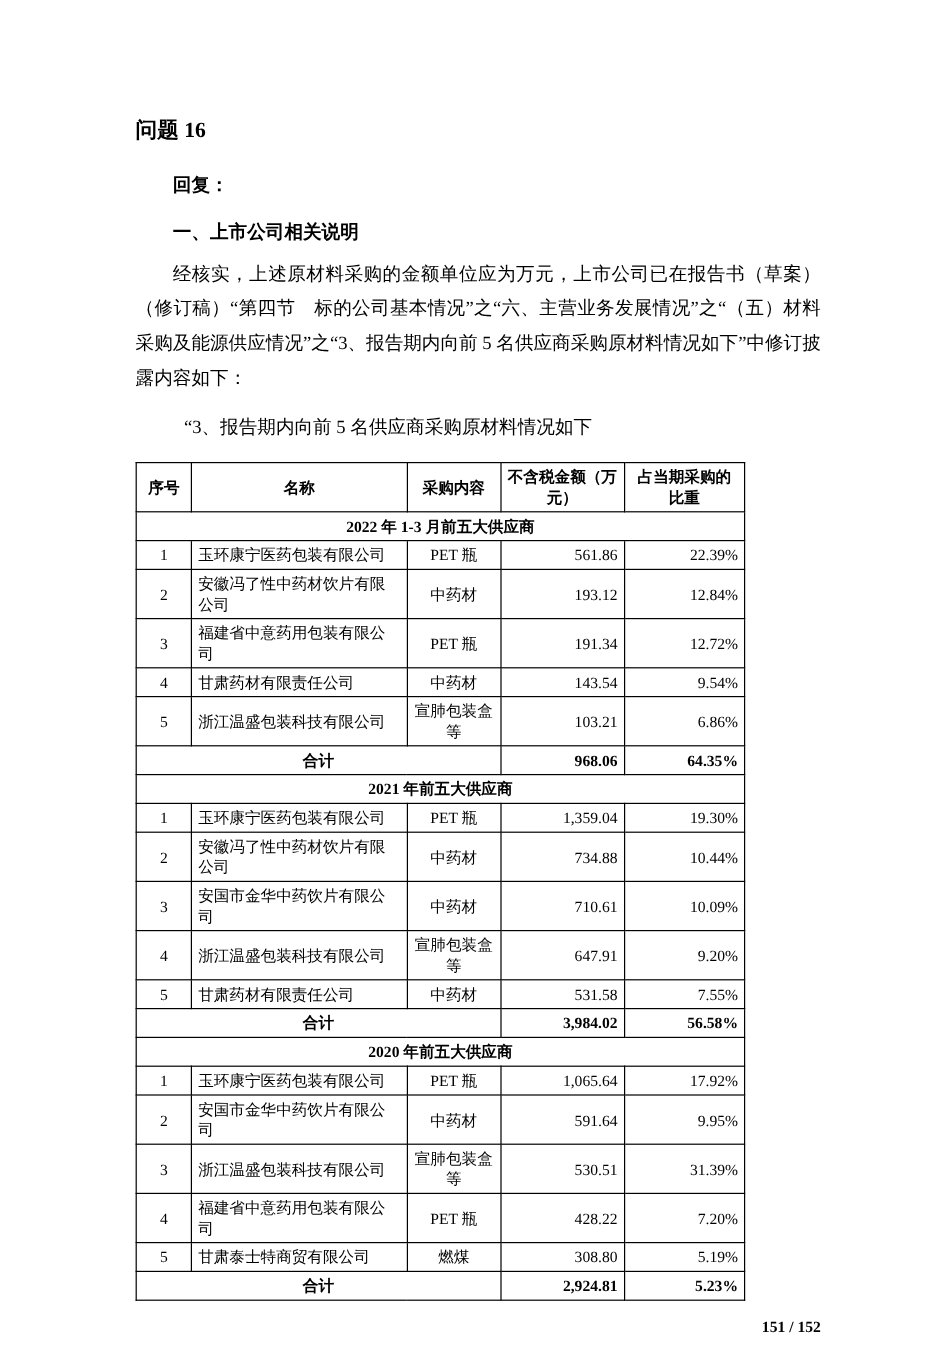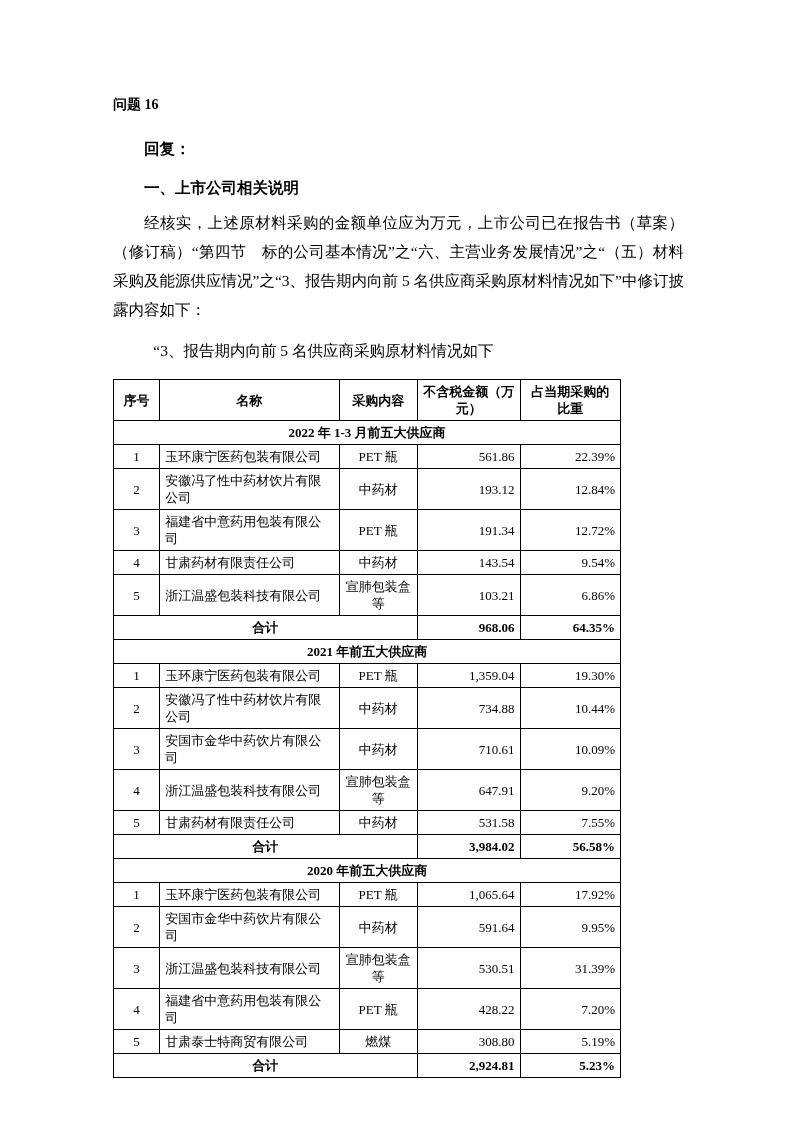--- a/index.html
+++ b/index.html
@@ -14,21 +14,21 @@
   }
   .page {
     position: absolute;
     top: 0; left: 0;
     width: 793px;
     height: 1122px;
     padding: 96px 109px 40px 113px;
     background: #ffffff;
   }
   .q-title {
-    font-size: 14px;
+    font-size: 18px;
     font-weight: bold;
     margin-bottom: 20px;
   }
   p.body-par {
     font-size: 15.5px;
     line-height: 29px;
     text-align: justify;
     text-indent: 2em;
   }
   p.bold { font-weight: bold; }
@@ -246,14 +246,15 @@
           <td class="c-right">5.19%</td>
         </tr>
         <tr>
           <td class="c-center bold" colspan="3">合计</td>
           <td class="c-right bold">2,924.81</td>
           <td class="c-right bold">5.23%</td>
         </tr>
       </tbody>
   </table>
 
+  <div class="page-footer">151 / 152</div>
 
 </div>
 
 </body></html>

